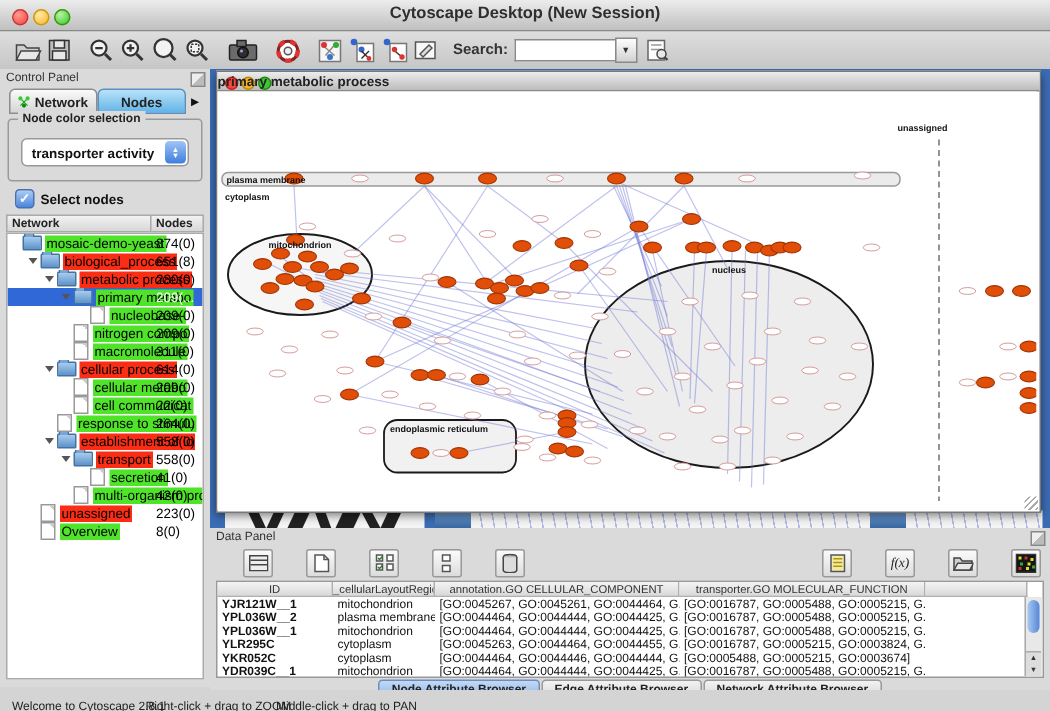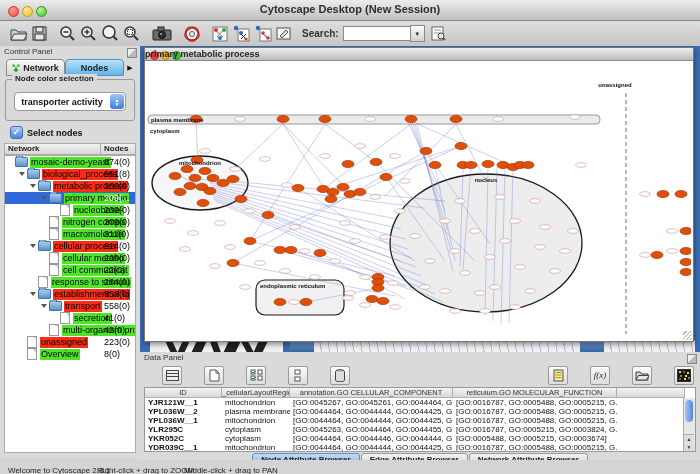--- a/index.html
+++ b/index.html
@@ -720,21 +720,21 @@
             <rect x="11" y="8" width="2" height="2" fill="#3a3"></rect>
           </svg>
       </span>
       <span style="width:6px;"></span>
     </div>
     <div class="dp-table">
       <div id="dt-head" class="dt-headrow">
           <div class="dt-hcell" style="width: 77px;">ID</div>
           <div class="dt-hcell" style="width: 68px;">_cellularLayoutRegion</div>
           <div class="dt-hcell" style="width: 163px;">annotation.GO CELLULAR_COMPONENT</div>
-          <div class="dt-hcell" style="width: 164px;">reticulum.GO MOLECULAR_FUNCTION</div>
+          <div class="dt-hcell" style="width: 164px;">transporter.GO MOLECULAR_FUNCTION</div>
           <div class="dt-hcell" style="width: 68px;"></div>
         </div>
       <div id="dt-body">
           <div class="dt-row">
             <div class="dt-cell id" style="width: 77px;">YJR121W__1</div>
             <div class="dt-cell" style="width: 68px;">mitochondrion</div>
             <div class="dt-cell" style="width: 163px;">[GO:0045267, GO:0045261, GO:0044464, G...</div>
             <div class="dt-cell" style="width: 164px;">[GO:0016787, GO:0005488, GO:0005215, G...</div>
             <div class="dt-cell" style="width: 68px;"></div>
           </div>

